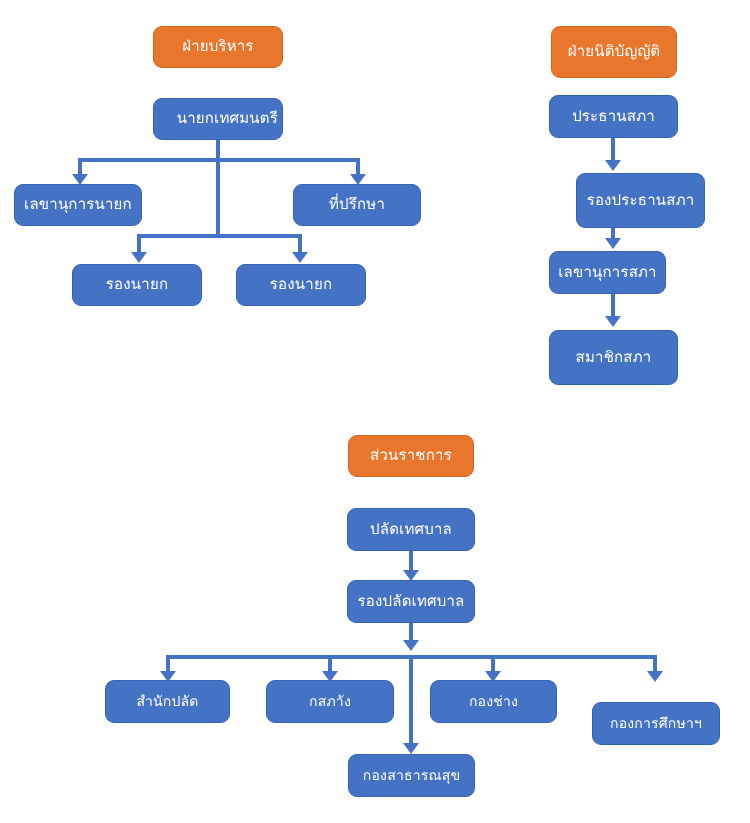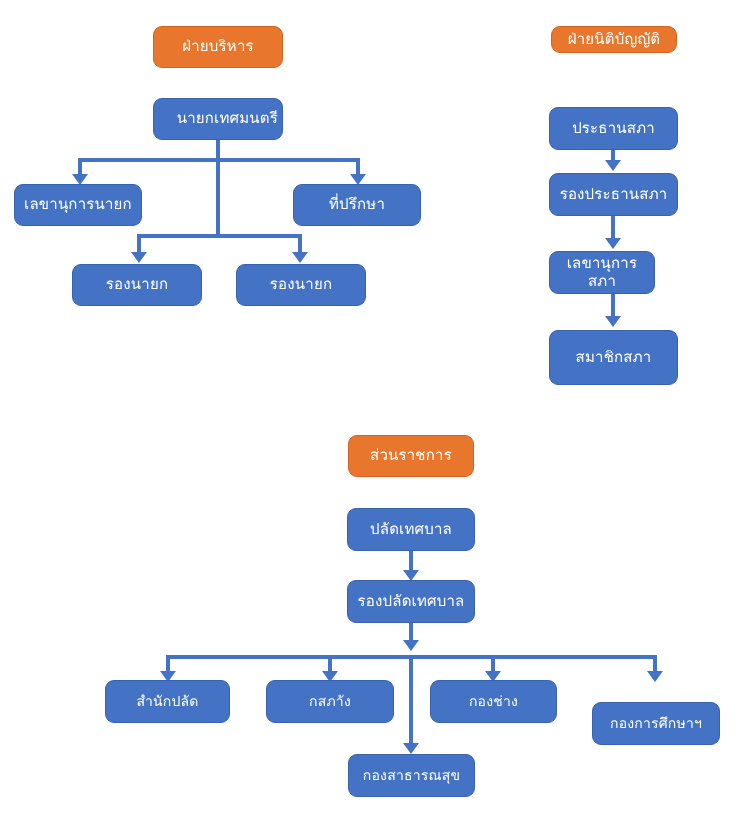--- a/index.html
+++ b/index.html
@@ -113,39 +113,39 @@
   <div class="arrow-down" style="left:292px; top:252px;"></div>
 
   <div class="node blue" style="left:72px; top:264px; width:130px; height:42px;">
     <span class="label">รองนายก</span>
   </div>
 
   <div class="node blue" style="left:236px; top:264px; width:130px; height:42px;">
     <span class="label">รองนายก</span>
   </div>
 
-  <div class="node orange" style="left:551px; top:26px; width:126px; height:27px;border-radius:9px;">
+  <div class="node orange" style="left:551px; top:26px; width:126px; height:52px;border-radius:9px;">
     <span class="label">ฝ่ายนิติบัญญัติ</span>
   </div>
 
-  <div class="node blue" style="left:549px; top:95px; width:129px; height:43px;margin-top:12px;">
+  <div class="node blue" style="left:549px; top:95px; width:129px; height:43px;">
     <span class="label">ประธานสภา</span>
   </div>
 
   <div class="conn v" style="left:611px; top:138px; height:25px;"></div>
   <div class="arrow-down" style="left:605px; top:160px;"></div>
 
-  <div class="node blue" style="left:549px; top:173px; width:129px; height:43px;">
+  <div class="node blue" style="left:576px; top:173px; width:129px; height:55px;">
     <span class="label">รองประธานสภา</span>
   </div>
 
   <div class="conn v" style="left:611px; top:216px; height:25px;"></div>
   <div class="arrow-down" style="left:605px; top:238px;"></div>
 
-  <div class="node blue" style="left:549px; top:251px; width:106px; height:43px;">
+  <div class="node blue" style="left:549px; top:251px; width:117px; height:43px;">
     <span class="label">เลขานุการสภา</span>
   </div>
 
   <div class="conn v" style="left:611px; top:294px; height:25px;"></div>
   <div class="arrow-down" style="left:605px; top:316px;"></div>
 
   <div class="node blue" style="left:549px; top:330px; width:129px; height:55px;">
     <span class="label">สมาชิกสภา</span>
   </div>
 

